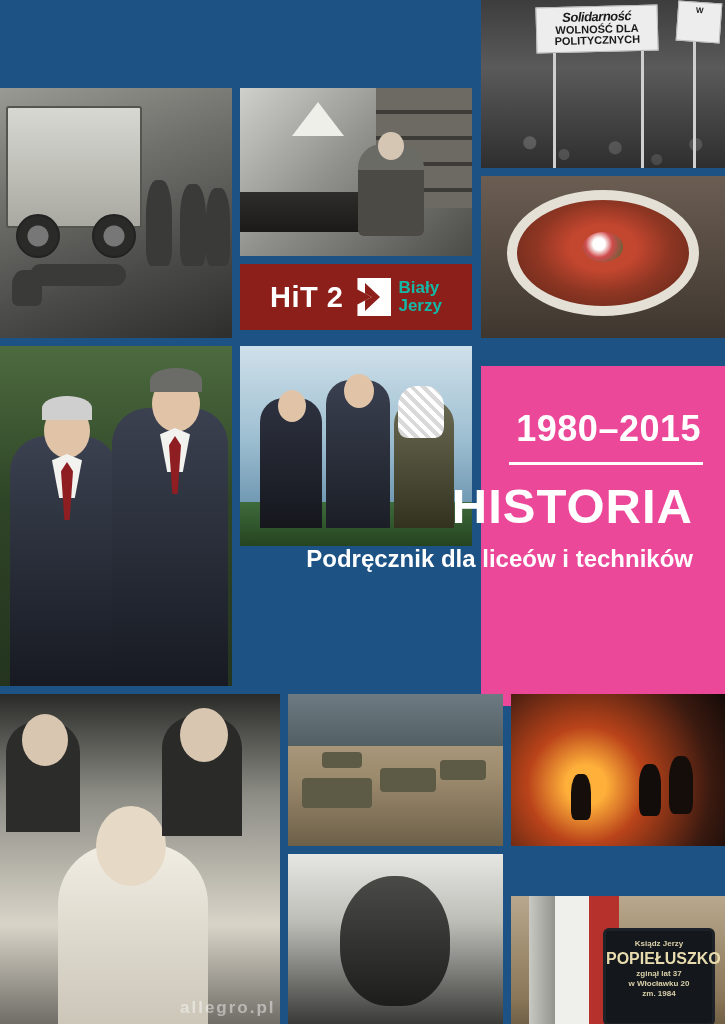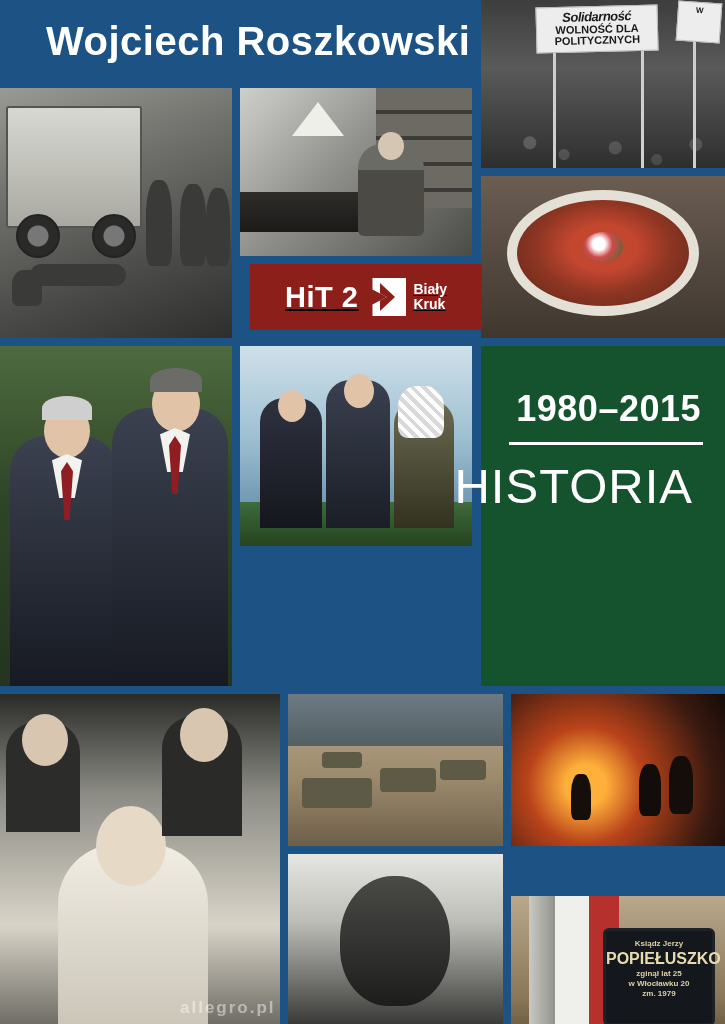--- a/index.html
+++ b/index.html
@@ -172,27 +172,26 @@
     left: 50%; top: 44%;
     transform: translate(-50%,-50%);
     width: 40px; height: 30px;
     border-radius: 50%;
     background: radial-gradient(circle at 40% 40%, #ffffff 0 20%, #cf4b4b 45%, #3f6b32 100%);
   }
 
   
   .hit-strip {
     position: absolute;
-    left: 250px; top: 264px; width: 232px; height: 66px;
+    left: 240px; top: 264px; width: 232px; height: 66px;
     background: #8c1f1a;
     display: flex;
     align-items: center;
     justify-content: center;
     gap: 14px;
-    text-decoration: underline;
   }
   .hit-label {
     color: #ffffff;
     font-size: 29px;
     font-weight: bold;
     letter-spacing: 0.5px;
   }
   .publisher {
     display: flex;
     align-items: center;
@@ -207,22 +206,22 @@
   .bk-mark::after {
     content: "";
     position: absolute;
     left: 8px; top: 5px;
     width: 0; height: 0;
     border-left: 15px solid #8c1f1a;
     border-top: 14px solid transparent;
     border-bottom: 14px solid transparent;
   }
   .bk-text {
-    color: #ffffff;
-    font-size: 14px;
+    color: #14b8a6;
+    font-size: 17px;
     font-weight: bold;
     line-height: 1.08;
   }
 
   
   .photo-leaders {
     left: 0; top: 346px; width: 232px; height: 340px;
     background: linear-gradient(180deg,#4d6b3f 0%, #2f4527 45%, #24341f 100%);
   }
   .suit {
@@ -277,22 +276,22 @@
   .kufiya {
     position: absolute;
     width: 46px; height: 52px;
     background: repeating-linear-gradient(45deg,#ffffff 0 4px,#d9d9d9 4px 8px);
     border-radius: 40% 40% 20% 20%;
   }
 
   
   .text-panel {
     position: absolute;
-    left: 481px; top: 346px; width: 244px; height: 340px;
-    background: #14532d;
+    left: 481px; top: 366px; width: 244px; height: 340px;
+    background: #ec4899;
   }
   .years {
     position: absolute;
     right: 24px; top: 42px;
     color: #ffffff;
     font-size: 36px;
     font-weight: bold;
     letter-spacing: 0.5px;
   }
   .rule {
@@ -306,21 +305,21 @@
     left: -236px;
     top: 114px;
     width: 470px;
     text-align: right;
     padding-right: 22px;
     box-sizing: border-box;
     color: #ffffff;
   }
   .title-line1 {
     font-size: 49px;
-    font-weight: normal;
+    font-weight: bold;
     letter-spacing: 1px;
     line-height: 1.08;
   }
   .title-line2 {
     font-size: 45px;
     font-weight: bold;
     letter-spacing: 0.5px;
     line-height: 1.12;
     margin-top: 4px;
   }
@@ -402,23 +401,20 @@
     font-size: 17px;
     letter-spacing: 2px;
     font-weight: bold;
   }
 </style>
 </head>
 <body>
 
 <div class="cover">
 
-  <div class="author-band">
-    <div class="author-name">Wojciech Roszkowski</div>
-  </div>
 
   <div class="tile photo-protest">
     <div class="pole" style="left:72px; top:48px; height:120px;"></div>
     <div class="pole" style="left:160px; top:50px; height:118px;"></div>
     <div class="pole" style="left:212px; top:40px; height:128px;"></div>
     <div class="banner banner-main">
       <span class="banner-solid">Solidarność</span>
       <span>WOLNOŚĆ DLA POLITYCZNYCH</span>
     </div>
     <div class="banner banner-side">W</div>
@@ -448,21 +444,21 @@
       <div class="flowers"></div>
     </div>
   </div>
 
   <div class="hit-strip">
     <div class="hit-label">HiT 2</div>
     <div class="publisher">
       <div class="bk-mark"></div>
       <div class="bk-text">
         <div>Biały</div>
-        <div>Kruk</div>
+        <div>Jerzy</div>
       </div>
     </div>
   </div>
 
   <div class="tile photo-leaders">
     <div class="suit" style="left:10px; width:108px; height:250px;"></div>
     <div class="head" style="left:44px; top:58px; width:46px; height:54px;"></div>
     <div class="hair" style="left:42px; top:50px; width:50px; height:24px;"></div>
     <div class="shirt" style="left:52px; top:108px;"></div>
     <div class="tie" style="left:61px; top:116px;"></div>
@@ -483,20 +479,21 @@
     <div class="head" style="left:104px; top:28px; width:30px; height:34px;"></div>
     <div class="hs-person" style="left:154px; width:60px; height:128px; background:linear-gradient(180deg,#6b6a53,#33321f);"></div>
     <div class="kufiya" style="left:158px; top:40px;"></div>
   </div>
 
   <div class="text-panel">
     <div class="years">1980–2015</div>
     <div class="rule"></div>
     <div class="title-block">
       <div class="title-line1">HISTORIA</div>
+      <div class="subtitle">Podręcznik dla liceów i techników</div>
     </div>
   </div>
 
   <div class="tile photo-pope">
     <div class="pope-white"></div>
     <div class="head" style="left:96px; top:112px; width:70px; height:80px; background:#e6d9c6;"></div>
     <div class="figure" style="left:6px; top:28px; width:74px; height:110px; background:#2c2c2a; border-radius:30px 30px 0 0;"></div>
     <div class="head" style="left:22px; top:20px; width:46px; height:52px; background:#d8c6b0;"></div>
     <div class="figure" style="left:162px; top:22px; width:80px; height:120px; background:#2a2a28; border-radius:32px 32px 0 0;"></div>
     <div class="head" style="left:180px; top:14px; width:48px; height:54px; background:#d8c6b0;"></div>
@@ -520,20 +517,20 @@
     <div class="portrait-head"></div>
   </div>
 
   <div class="tile photo-plaque">
     <div class="flagpole"></div>
     <div class="flag-white"></div>
     <div class="flag-red"></div>
     <div class="plaque">
       <div>Ksiądz Jerzy</div>
       <div class="nm">POPIEŁUSZKO</div>
-      <div>zginął lat 25</div>
+      <div>zginął lat 37</div>
       <div>w Włocławku 20</div>
-      <div>zm. 1979</div>
+      <div>zm. 1984</div>
     </div>
   </div>
 
   <div class="watermark">allegro.pl</div>
 </div>
 
 </body></html>

